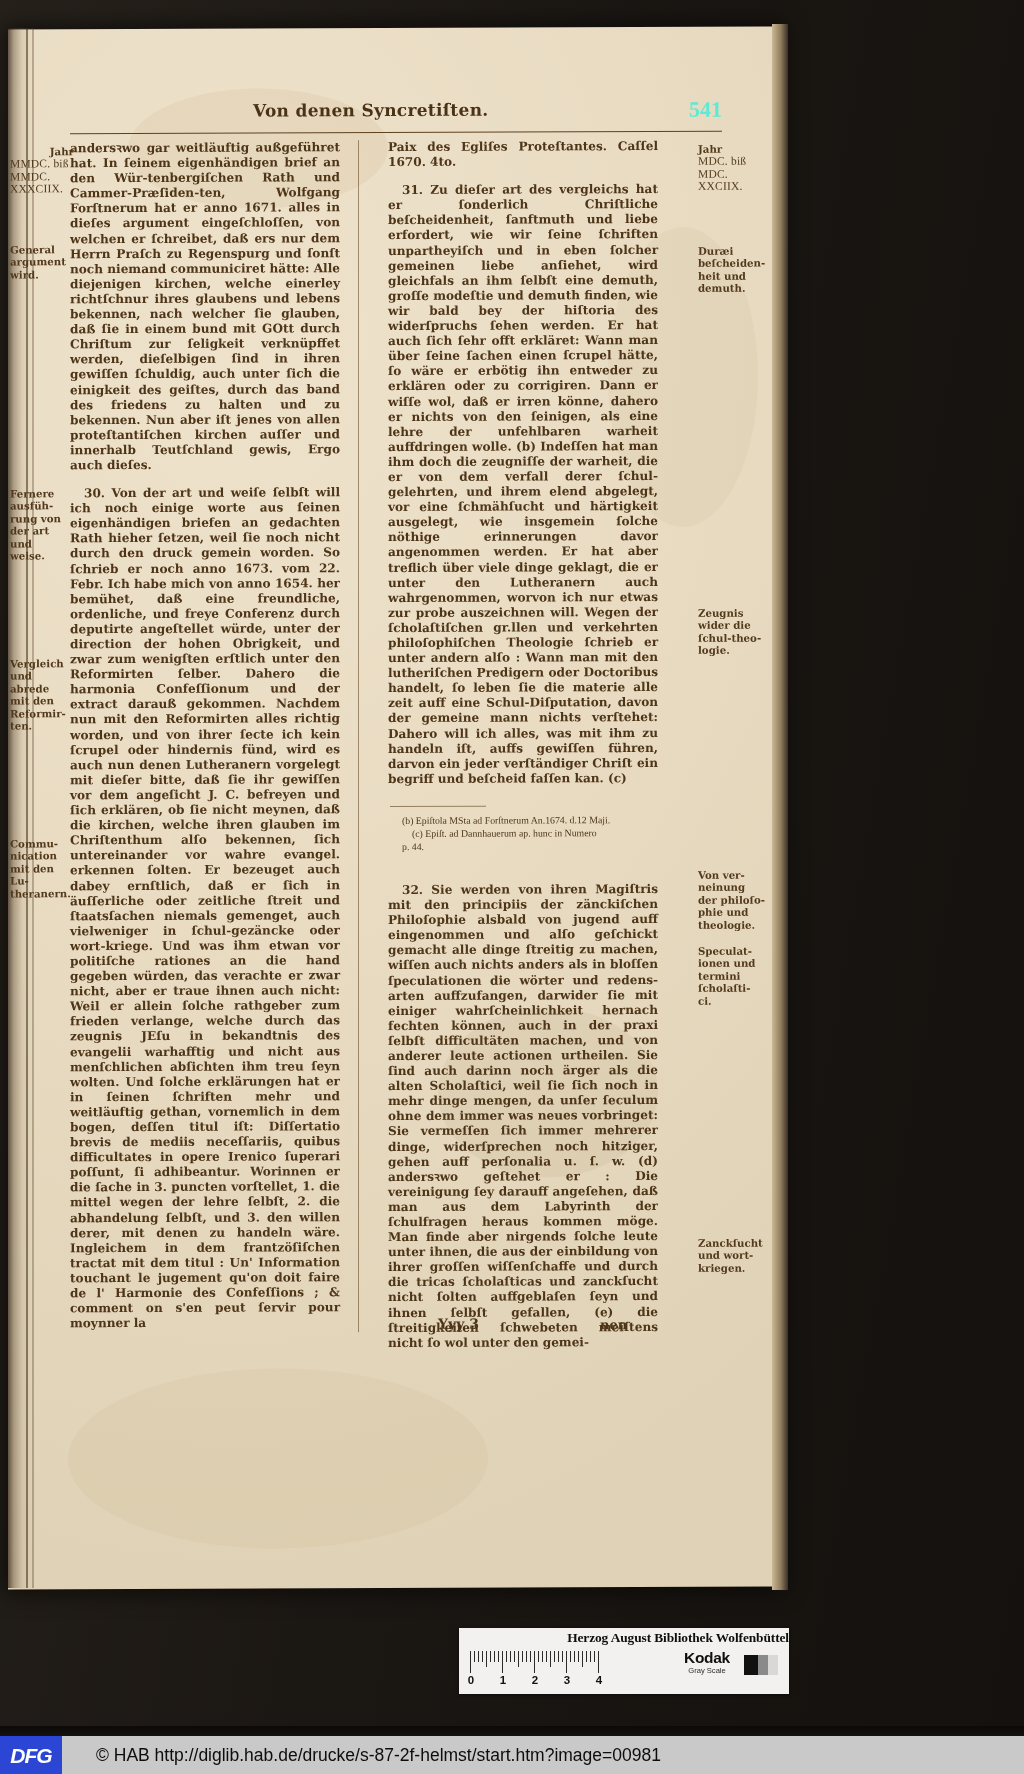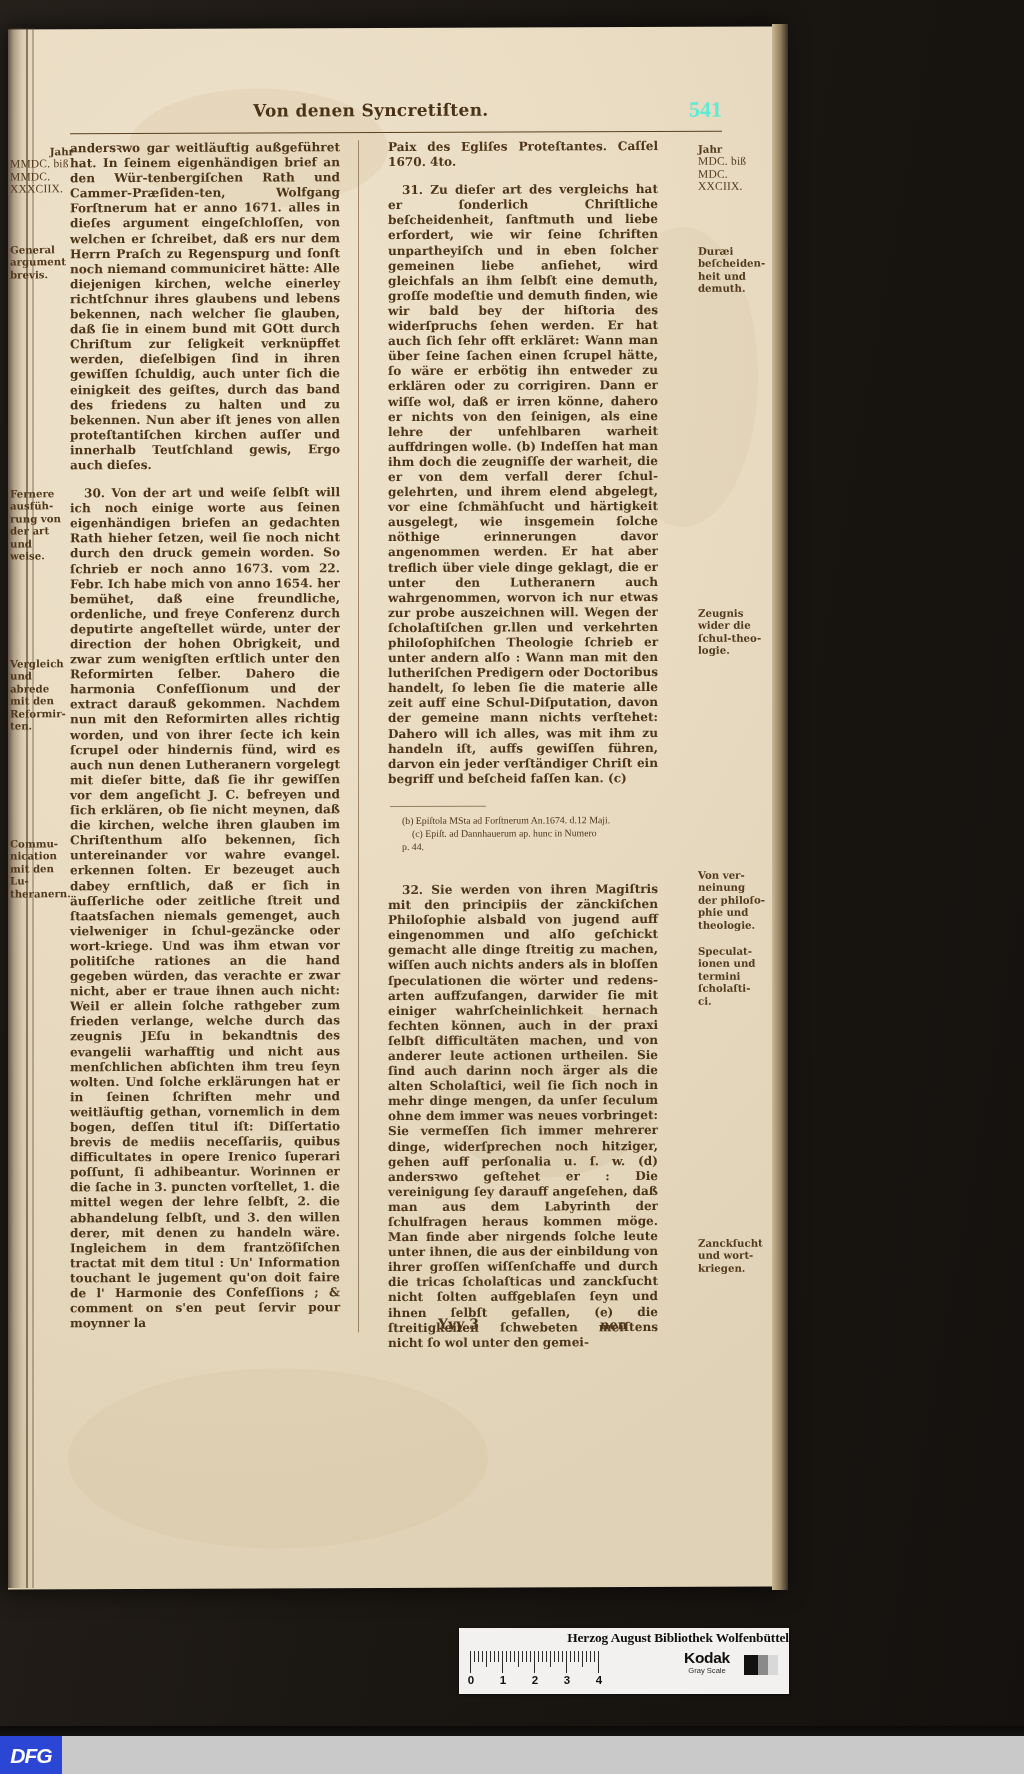--- a/index.html
+++ b/index.html
@@ -383,21 +383,21 @@
   <div class="margin-note margin-left yearblock" style="top:116px;">
     <div class="yr-label" style="text-align:right;">Jahr</div>
     <div class="yr-num">MMDC. biß</div>
     <div class="yr-num">MMDC.</div>
     <div class="yr-num">XXXCIIX.</div>
   </div>
 
   <div class="margin-note margin-left" style="top:190px;margin-top:24px;">
     <div>General</div>
     <div>argument</div>
-    <div>brevis.</div>
+    <div>wird.</div>
   </div>
 
   <div class="margin-note margin-left" style="top:458px;">
     <div>Fernere</div>
     <div>ausfüh-</div>
     <div>rung von</div>
     <div>der art und</div>
     <div>weise.</div>
   </div>
 
@@ -516,13 +516,14 @@
     <i style="width:29%; background:#8a8a8a;"></i>
     <i style="width:29%; background:#d8d8d8;"></i>
   </div>
 </div>
 
 <div class="footer-shadow"></div>
 <div class="footer-bar">
   <div class="dfg-logo">
     <span>DFG</span>
   </div>
+  <div class="footer-url">© HAB http://diglib.hab.de/drucke/s-87-2f-helmst/start.htm?image=00981</div>
 </div>
 
 </body></html>

